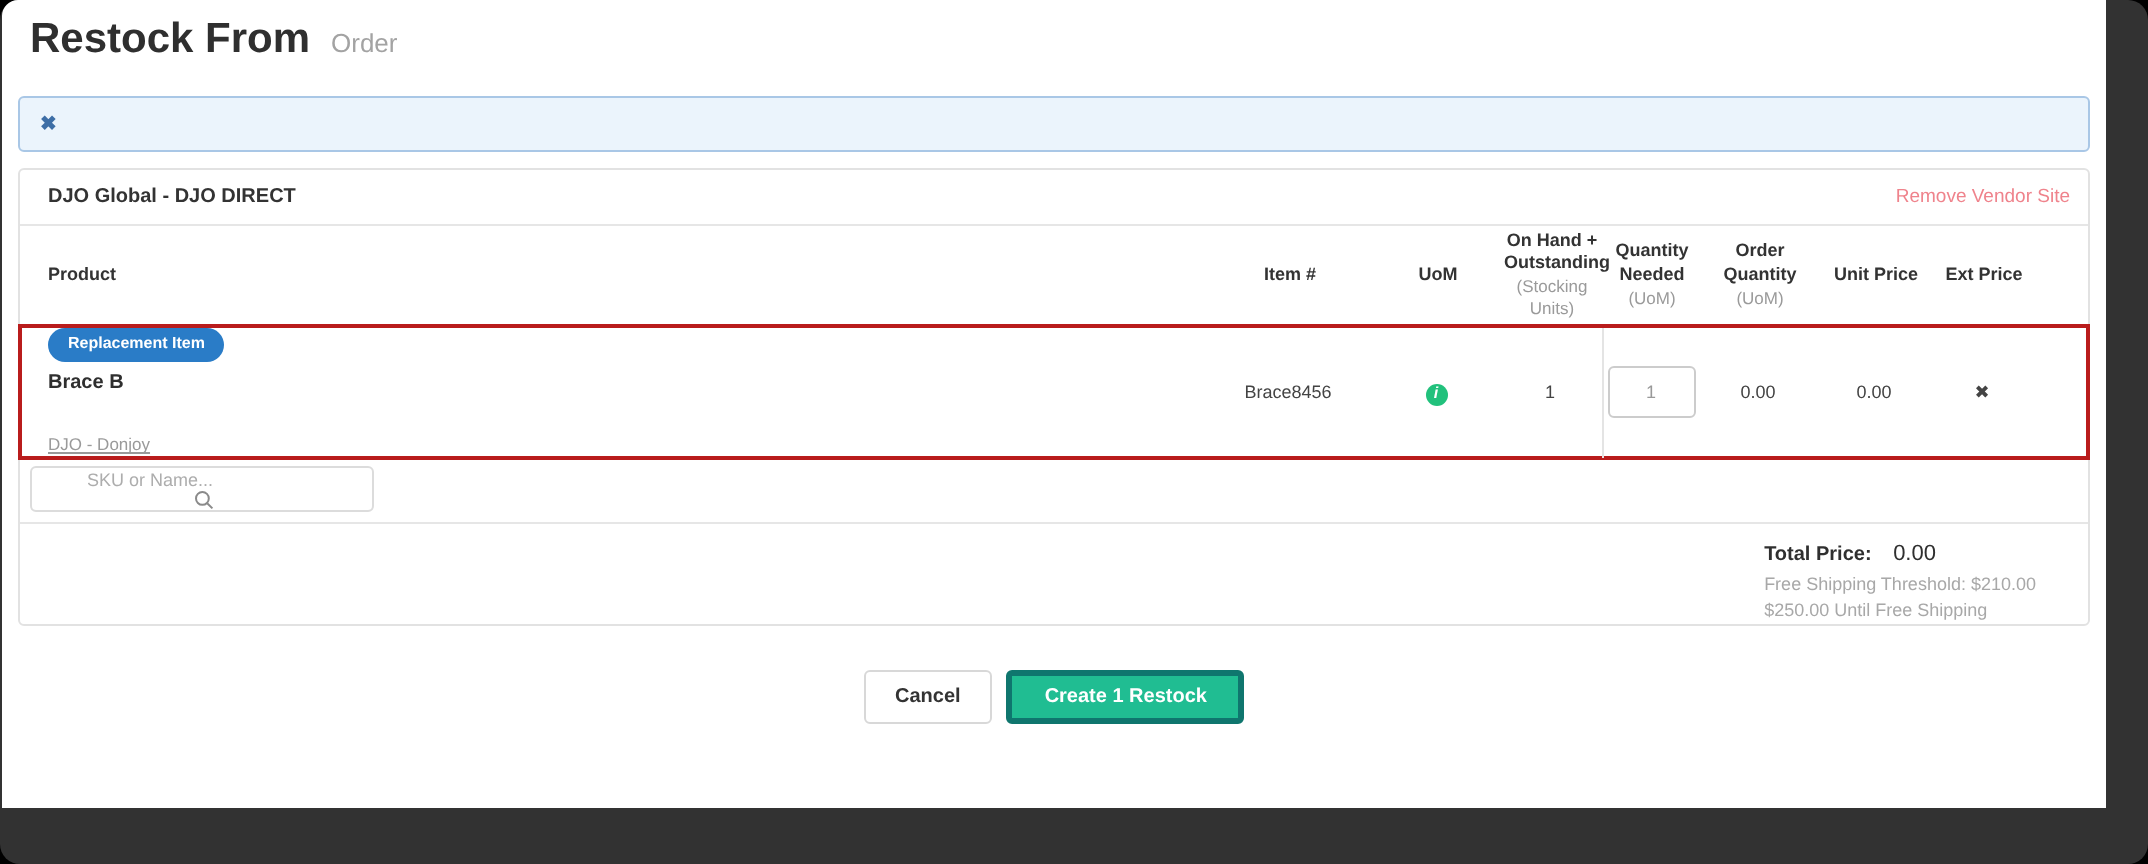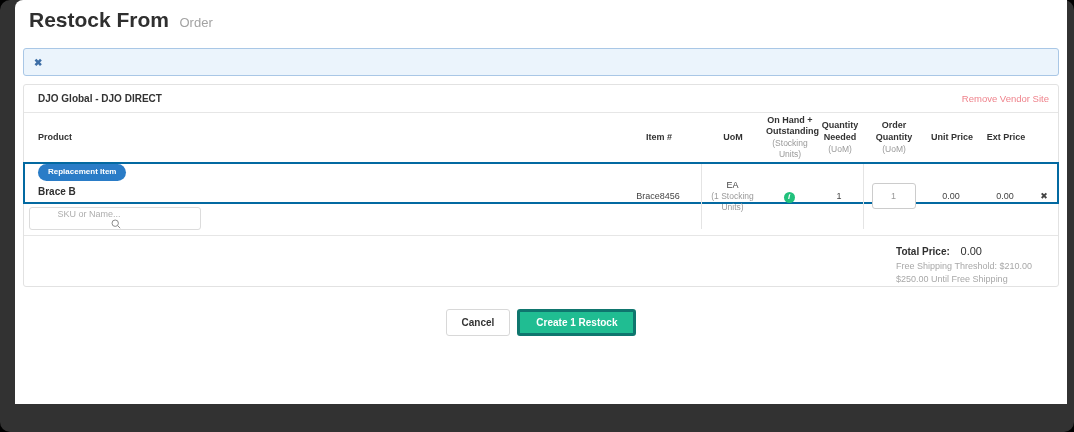--- a/index.html
+++ b/index.html
@@ -5,21 +5,21 @@
   * { margin:0; padding:0; box-sizing:border-box; }
   html,body { width:1074px; height:432px; }
   body {
     background:#000;
     font-family:"Liberation Sans", sans-serif;
     position:relative;
     overflow:hidden;
   }
   .frame { position:absolute; inset:0; background:#323232; border-radius:10px; }
   .page {
-    position:absolute; left:15px; top:0;
+    position:absolute; left:1px; top:0;
     width:1052px; height:404px;
     background:#fff;
     border-top-left-radius:8px;
     overflow:hidden;
   }
   
   .titlebar { padding:8px 0 0 14px; height:36px; }
   .page-title { display:inline; font-size:21px; font-weight:700; color:#2f2f2f; }
   .page-subtitle { display:inline; font-size:13px; color:#a3a3a3; margin-left:6px; font-weight:400; }
   
@@ -36,22 +36,22 @@
     display:flex; justify-content:space-between; align-items:center;
     padding:8px 9px 8px 14px; font-size:10px; font-weight:700; color:#333;
   }
   .remove-link { color:#ef838c; font-weight:400; font-size:9.5px; cursor:pointer; }
   .grid { display:grid; grid-template-columns: 1fr 86px 62px 52px 48px 60px 56px 52px 26px; }
   .thead { border-top:1px solid #e6e6e6; height:50px; align-items:center; }
   .thead > div { text-align:center; font-size:9px; font-weight:700; color:#333; line-height:1.3; padding:0 2px; }
   .thead .c-product { text-align:left; padding-left:14px; }
   .thead .sub { display:block; font-weight:400; color:#9a9a9a; font-size:8.5px; }
   .trow {
-    border:2px solid #0369a1; margin:0 -1px;
-    height:42px; align-items:center;
+    border:2px solid #b91c1c; margin:0 -1px;
+    height:68px; align-items:center;
   }
   .trow > div { text-align:center; font-size:9px; color:#444; line-height:1.35; }
   .cell-product { text-align:left !important; padding-left:13px; }
   .badge {
     display:inline-block; background:#2a7cc7; color:#fff;
     font-size:8px; font-weight:700; padding:3px 10px; border-radius:9px; margin-bottom:4px;
   }
   .prod-name { font-size:10px; font-weight:700; color:#2f2f2f; }
   .prod-vendor { font-size:8.5px; color:#9a9a9a; margin-top:19px;text-decoration:underline; }
   .cell-uom { border-left:1px solid #e4e4e4; align-self:stretch; display:flex; flex-direction:column; justify-content:center; padding:0 6px; }
@@ -144,24 +144,20 @@
       <div></div>
     </div>
 
     <div class="grid trow">
       <div class="cell-product">
         <span class="badge">Replacement Item</span>
         <div class="prod-name">Brace B</div>
         <div class="prod-vendor">DJO - Donjoy</div>
       </div>
       <div>Brace8456</div>
-      <div class="cell-uom">
-        <span>EA</span>
-        <span class="uom-sub">(1 Stocking Units)</span>
-      </div>
       <div>
         <span class="info-dot">i</span>
       </div>
       <div>1</div>
       <div class="cell-oqty">
         <input class="qty-input" type="text" value="1" style="">
       </div>
       <div>0.00</div>
       <div>0.00</div>
       <div class="row-x">✖</div>

